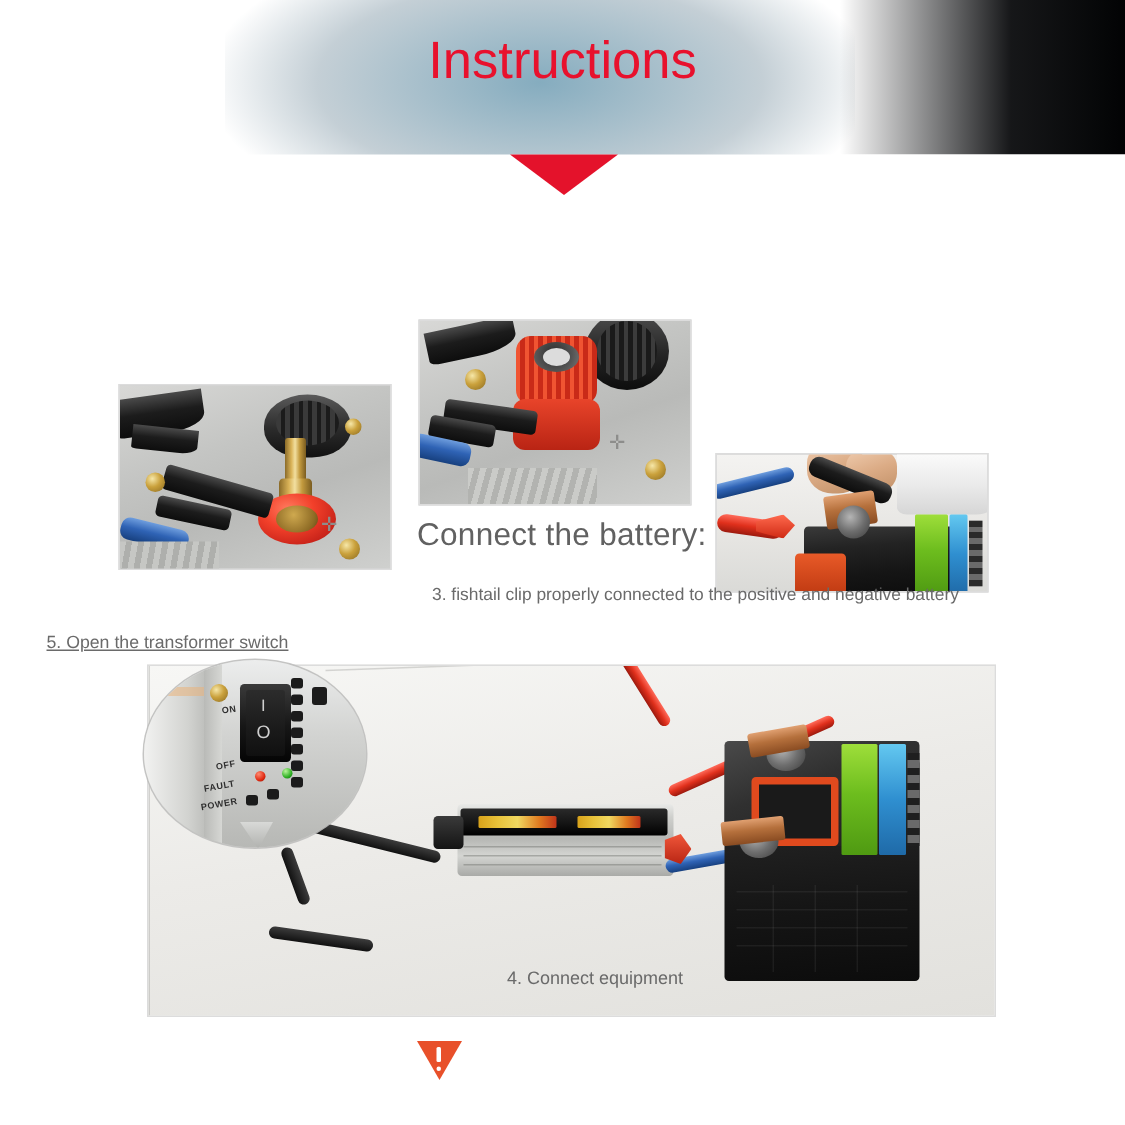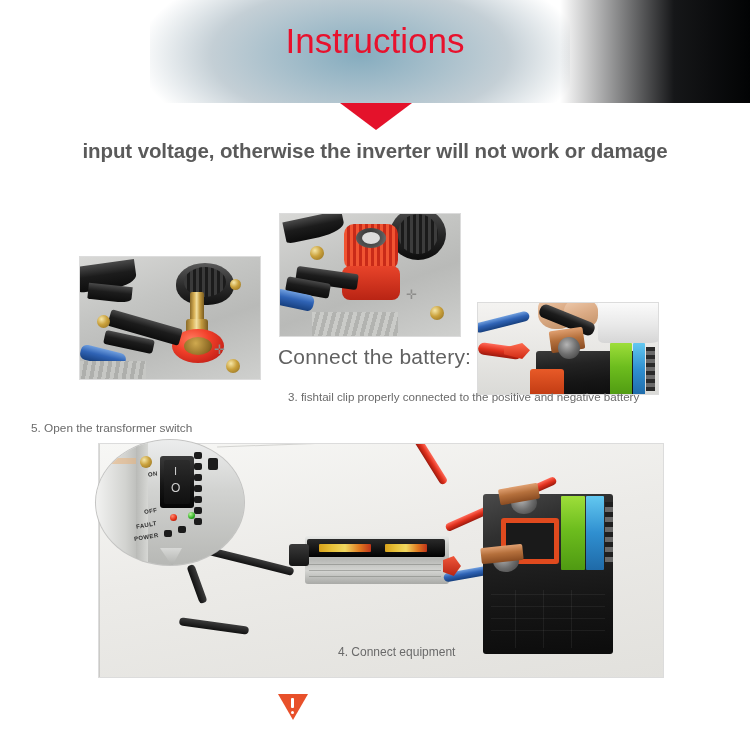--- a/index.html
+++ b/index.html
@@ -150,20 +150,21 @@
     font-size: 11.6px;
     line-height: 18.5px;
   }
   .steps div { white-space: nowrap; }
 
   .caption-5 {
     position: absolute;
     left: 31px; top: 421px;
     color: #6a6a6a;
     font-size: 11.8px;
+    text-decoration: underline;
   }
   .caption-4 {
     position: absolute;
     left: 338px; top: 645px;
     color: #6a6a6a;
     font-size: 12px;
   }
 
   
   .warn-tri {
@@ -334,21 +335,20 @@
 <body>
 
 <div class="header">
   <div class="header-glow"></div>
   <div class="header-dark-right"></div>
   <div class="header-title">Instructions</div>
 </div>
 <div class="header-arrow"></div>
 
 <div class="note">
-  <span class="l2">input voltage, otherwise the inverter will not work or damage</span>
 </div>
 
 <div class="photo photo-1">
   <div class="pimg">
     <div class="metal-panel" style="left:0;top:0;width:100%;height:100%;"></div>
     <div class="black-clip" style="left:-4px;top:6px;width:60px;height:26px;border-radius:0 0 40% 10%;transform:rotate(-8deg);"></div>
     <div class="black-clip" style="left:8px;top:28px;width:44px;height:16px;border-radius:0 0 30% 8%;transform:rotate(6deg);"></div>
     <div style="position:absolute;left:96px;top:6px;width:58px;height:42px;border-radius:50% 50% 45% 45%;background:linear-gradient(180deg,#5a5a5a 0%,#2b2b2b 55%,#111 100%);"></div>
     <div style="position:absolute;left:104px;top:10px;width:42px;height:30px;border-radius:50%;background:repeating-linear-gradient(90deg,#3a3a3a 0 3px,#1b1b1b 3px 6px);"></div>
     <div class="brass-post" style="left:110px;top:35px;width:14px;height:30px;"></div>

